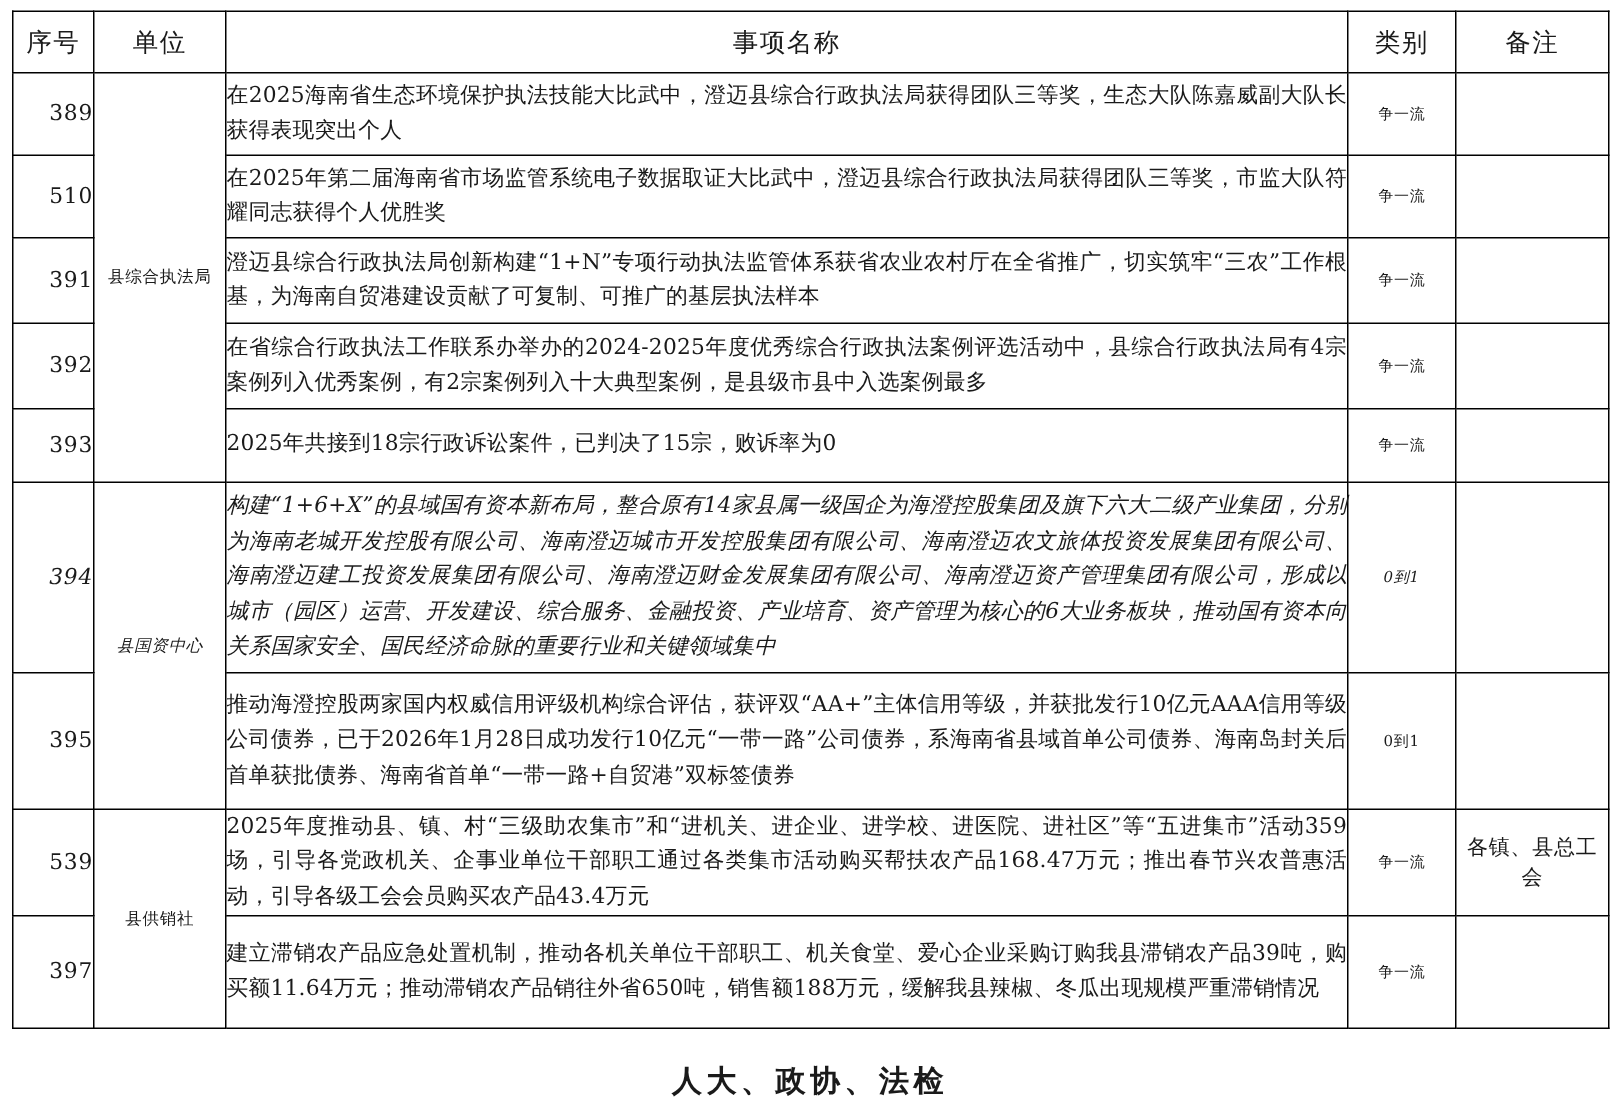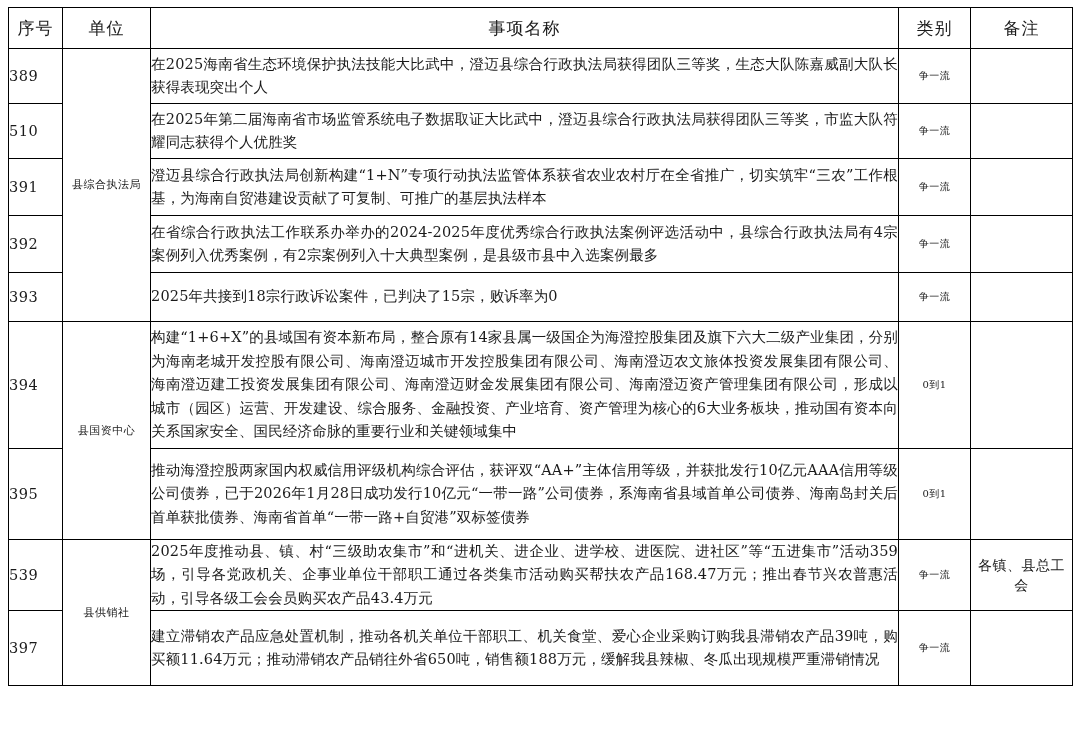--- a/index.html
+++ b/index.html
@@ -41,21 +41,21 @@
   col.c-remark { width: 102px; }
 
   thead th {
     height: 40px;
     text-align: center;
     font-size: 17px;
     letter-spacing: 1px;
     font-weight: bold;
   }
   td.seq {
-    text-align: left;
+    text-align: right;
     font-size: 14.5px;
     letter-spacing: 0.5px;
   }
   td.unit {
     text-align: center;
     font-size: 11px;
     line-height: 1.45;
     letter-spacing: 0.5px;
     padding: 0 3px;
   }
@@ -77,21 +77,21 @@
     font-size: 14px;
     line-height: 1.45;
     padding: 0 6px;
     letter-spacing: 0.5px;
   }
   tr.r389 td { height: 54px; }
   tr.r390 td { height: 54px; }
   tr.r391 td { height: 56px; }
   tr.r392 td { height: 56px; }
   tr.r393 td { height: 48px; }
-  tr.r394 td { height: 126px; }
+  tr.r394 td { height: 126px; font-style: italic; }
   tr.r395 td { height: 90px; }
   tr.r396 td { height: 70px; }
   tr.r397 td { height: 74px; }
 
   .section-heading {
     width: 1064px;
     text-align: center;
     font-size: 20px;
     font-weight: bold;
     letter-spacing: 3px;
@@ -185,14 +185,15 @@
       <tr class="r397">
         <td class="seq">397</td>
         <td class="item">建立滞销农产品应急处置机制，推动各机关单位干部职工、机关食堂、爱心企业采购订购我县滞销农产品39吨，购买额11.64万元；推动滞销农产品销往外省650吨，销售额188万元，缓解我县辣椒、冬瓜出现规模严重滞销情况</td>
         <td class="cat">争一流</td>
         <td class="remark"></td>
       </tr>
 
     </tbody>
   </table>
 
+  <div class="section-heading">人大、政协、法检</div>
 
 </div>
 
 </body></html>

